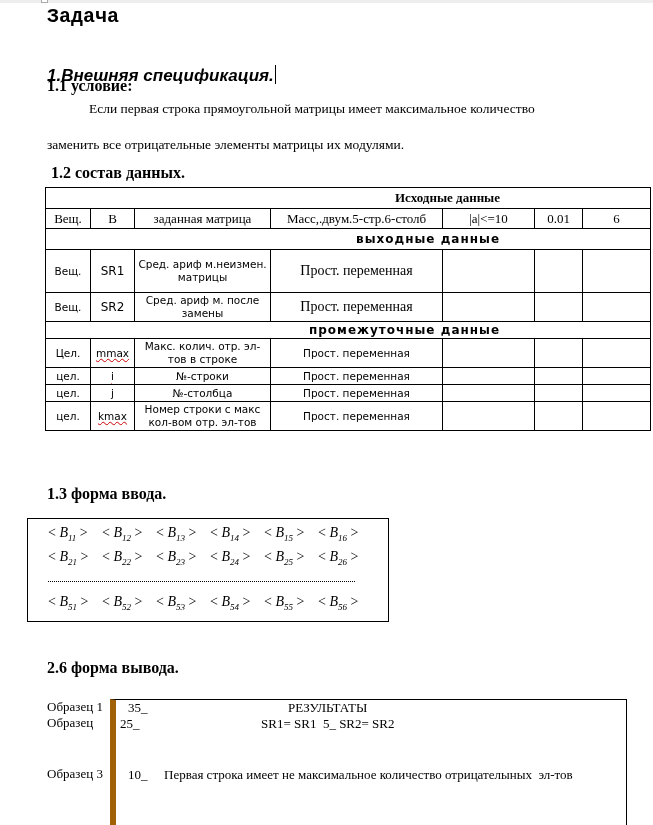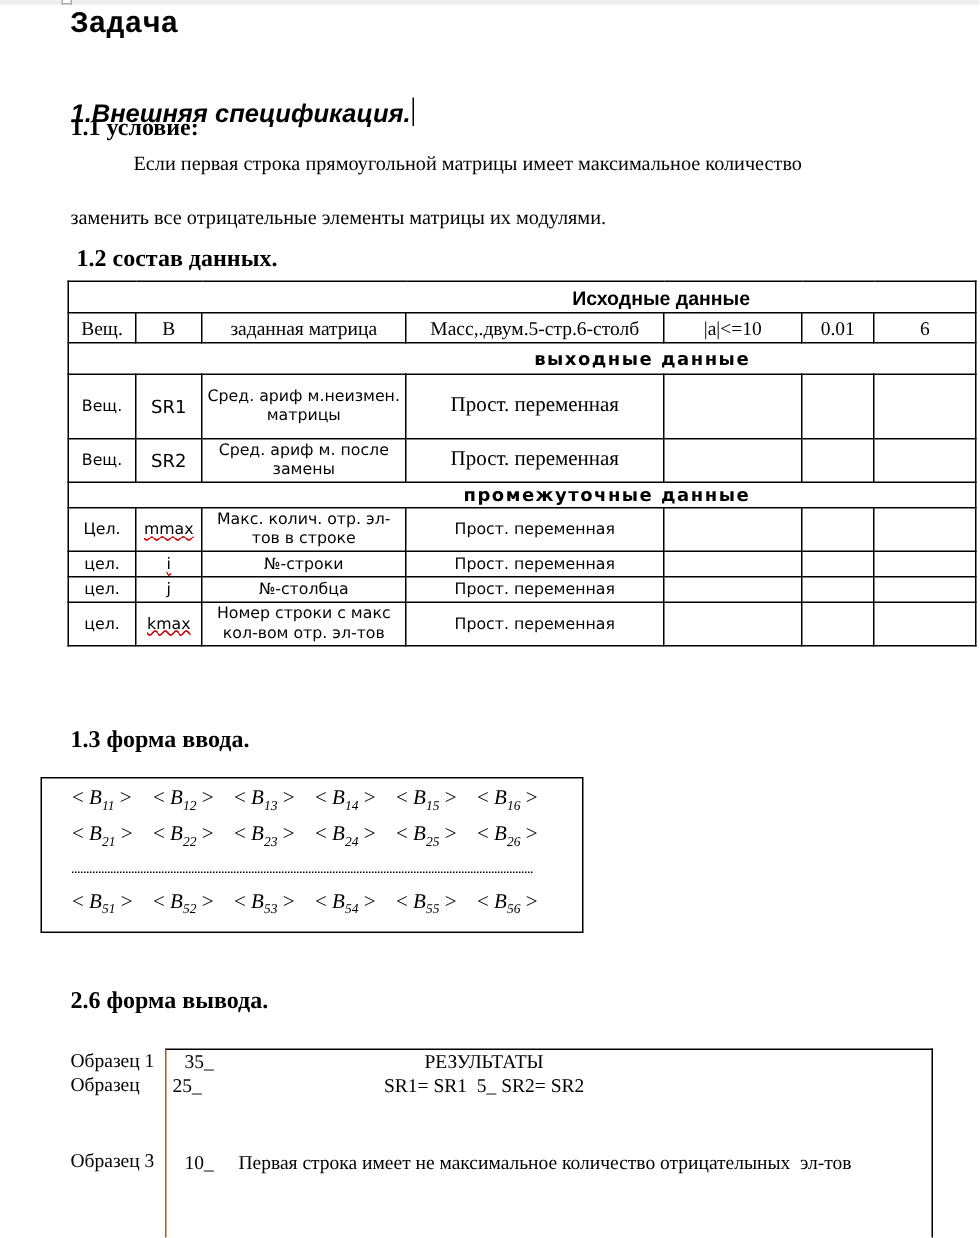--- a/index.html
+++ b/index.html
@@ -12,33 +12,33 @@
   .caret { display: inline-block; width: 1px; height: 19px; background: #000; vertical-align: -3px; margin-left: 1px; }
   .h-sec { font-family: "Liberation Serif", serif; font-weight: bold; font-size: 16px; }
   .para { left: 47px; top: 100px; width: 605px; font-family: "Liberation Serif", serif; font-size: 13.5px; line-height: 18px; }
   .para .indent { display: inline-block; width: 42px; }
 
   table.data { position: absolute; left: 45px; top: 187px; width: 605px; border-collapse: collapse; table-layout: fixed; }
   table.data td { border: 1px solid #000; text-align: center; vertical-align: middle; padding: 0 2px; overflow: hidden; }
   .serif { font-family: "Liberation Serif", serif; font-size: 13px; }
   .sans-s { font-family: "DejaVu Sans", sans-serif; font-size: 10.5px; line-height: 13px; }
   .sec-row td { font-weight: bold; }
-  .sec-serif { font-family: Liberation Sans, sans-serif; font-size: 13px; text-align: right !important; padding-right: 150px !important; }
+  .sec-serif { font-family: Liberation Serif, serif; font-size: 13px; text-align: right !important; padding-right: 150px !important; }
   .sec-sans { font-family: "DejaVu Sans", sans-serif; font-size: 12px; letter-spacing: 1px; text-align: right !important; padding-right: 150px !important; }
   .squig { text-decoration: underline wavy #cc0000; text-decoration-thickness: 1px; }
 
   .input-box { position: absolute; left: 27px; top: 518px; width: 360px; height: 102px; border: 1px solid #000; }
   .mrow { position: absolute; left: 20px; font-family: "Liberation Serif", serif; font-size: 14px; white-space: nowrap; }
   .cell { display: inline-block; width: 54px; }
   .cell i { font-style: italic; }
   .cell sub { font-size: 9px; font-style: italic; }
   .dots { position: absolute; left: 20px; top: 62px; width: 307px; border-top: 1px dotted #000; }
 
   .out-label { position: absolute; left: 47px; font-family: "Liberation Serif", serif; font-size: 13px; }
-  .out-box { position: absolute; left: 110px; top: 699px; width: 510px; height: 126px; border-left: 1px solid #a16207; border-right: 1px solid #000; border-top: 1px solid #000; text-align: right; }
+  .out-box { position: absolute; left: 110px; top: 699px; width: 510px; height: 126px; border-left: 6px solid #a16207; border-right: 1px solid #000; border-top: 1px solid #000; text-align: right; }
   .out-text { position: absolute; font-family: "Liberation Serif", serif; font-size: 13px; white-space: pre; }
 </style>
 </head>
 <body>
 
 <div class="topstrip"></div>
 <div class="marker"></div>
 
 <div class="abs h-task">Задача</div>
 <div class="abs h-spec"><span>1.Внешняя спецификация.</span><span class="caret"></span></div>

